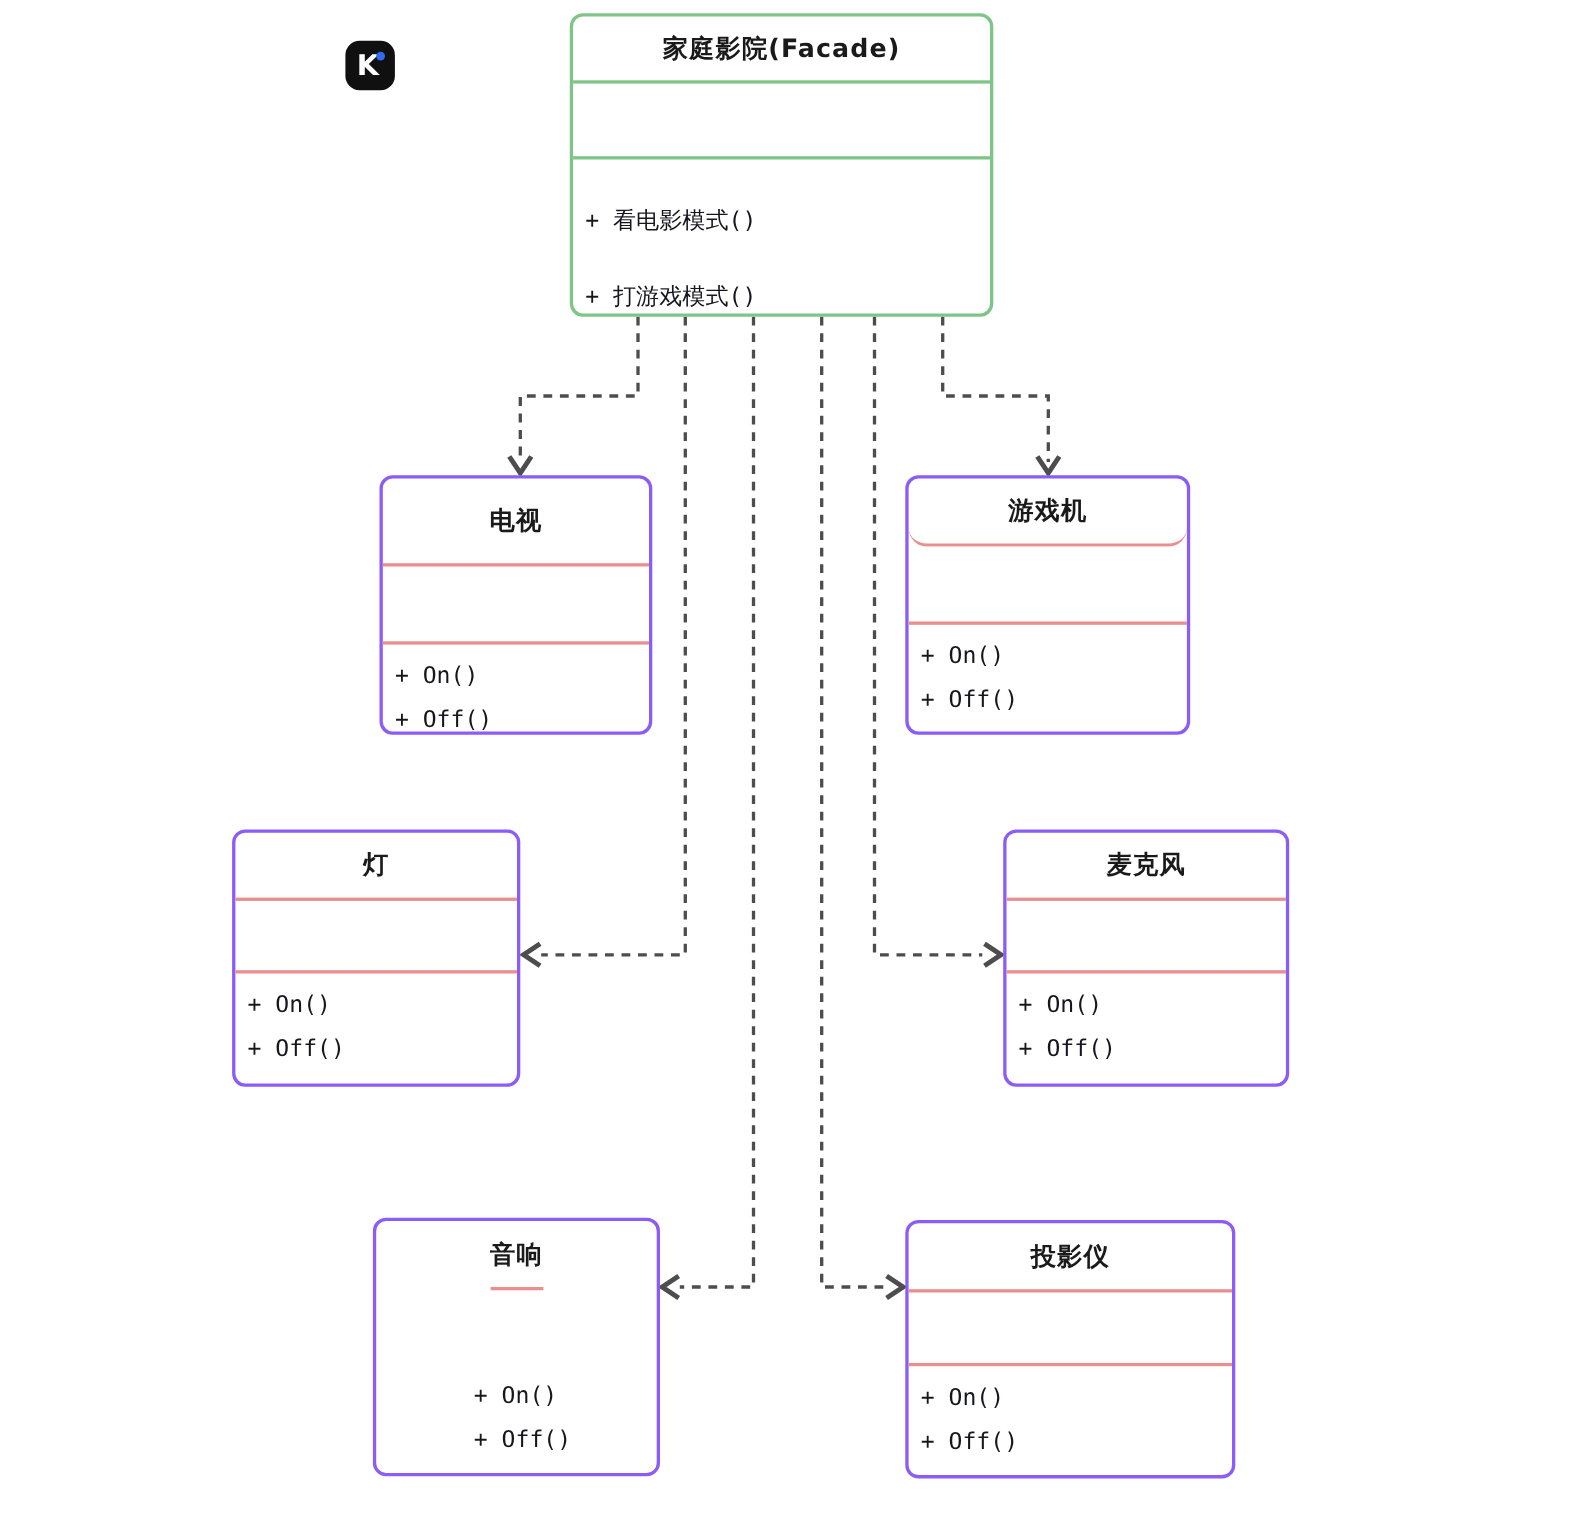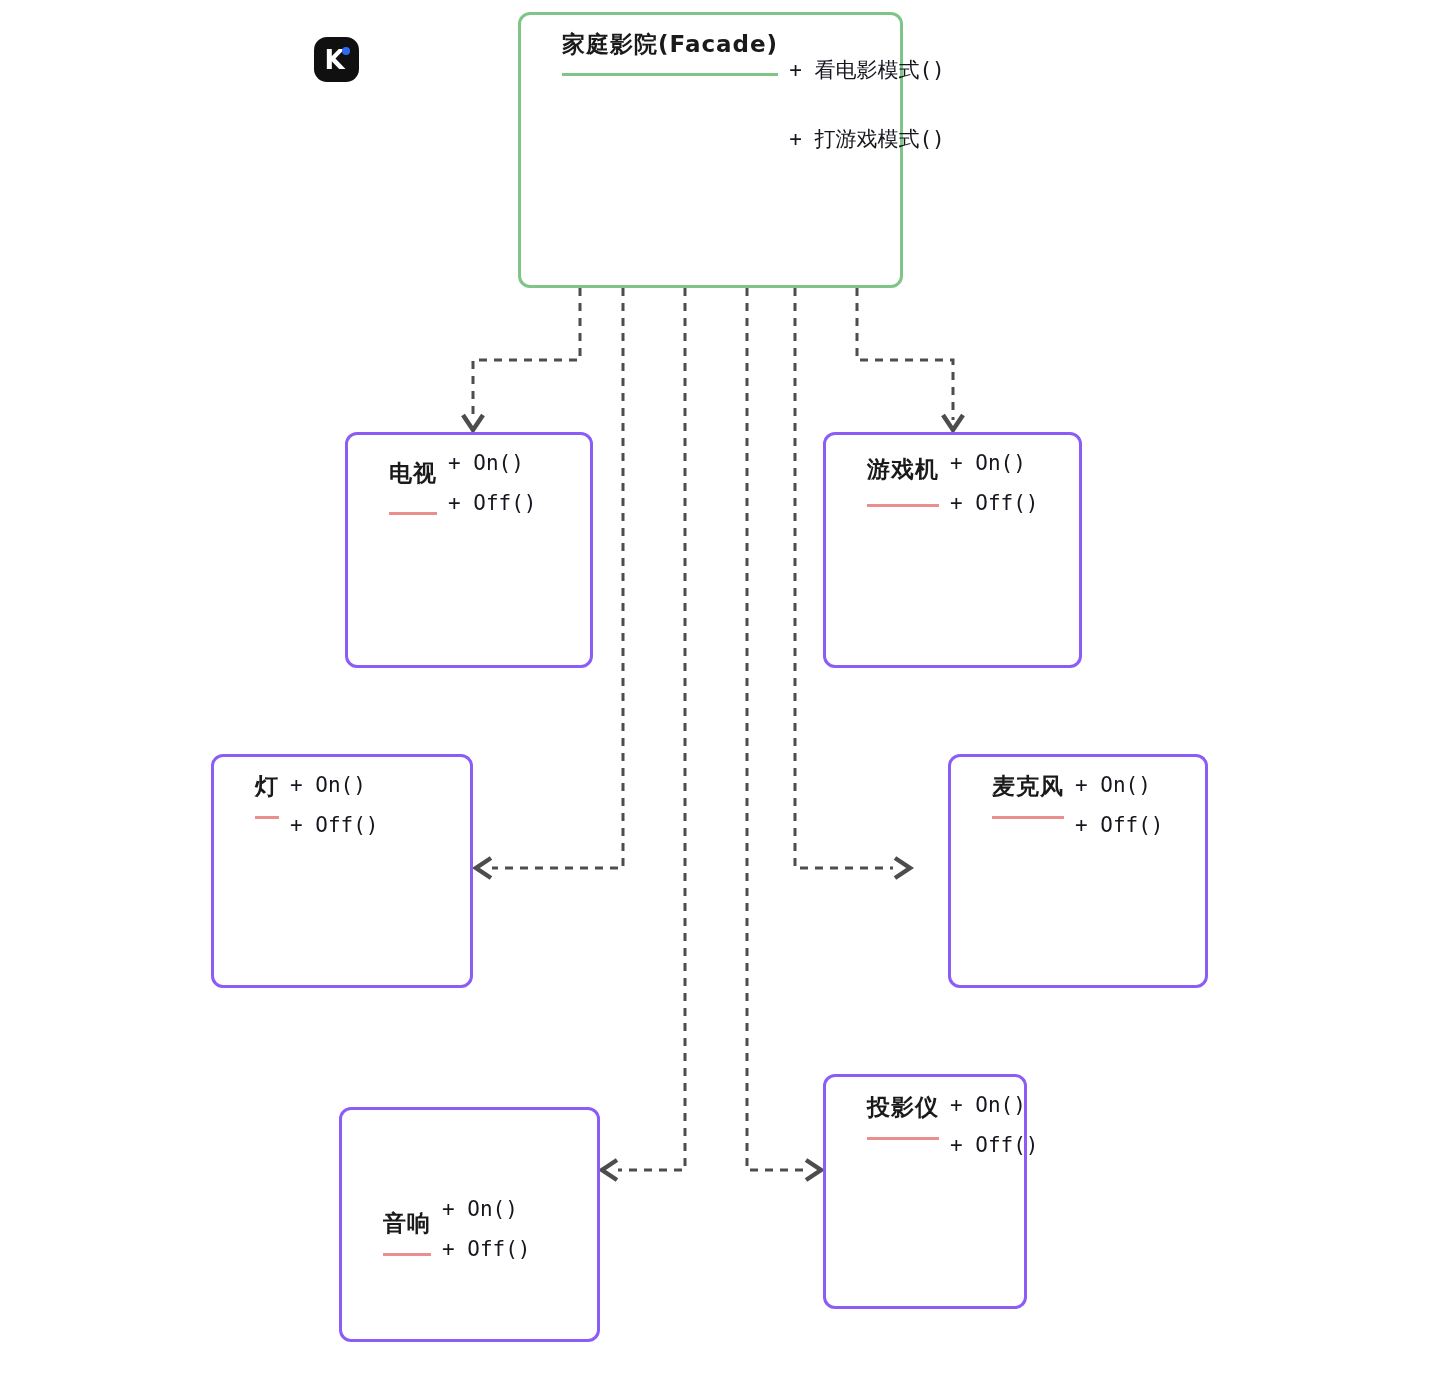--- a/index.html
+++ b/index.html
@@ -24,22 +24,21 @@
   }
   
   .uml-box {
     position: absolute;
     box-sizing: border-box;
     background: #ffffff;
     border: 3px solid #8b5cf6;
     border-radius: 12px;
     z-index: 2;
     display: flex;
-    flex-direction: row;
-    padding-left: 41px;
+    flex-direction: column;
   }
   .uml-box.facade { border-color: #7fc588; }
   .uml-title {
     box-sizing: border-box;
     flex: 0 0 auto;
     display: flex;
     align-items: center;
     justify-content: center;
     border-bottom: 3px solid #e9908e;
     font-weight: bold;
@@ -72,36 +71,36 @@
   
   #box-facade    { left: 518px; top: 12px;   width: 385px; height: 276px; }
   #box-facade    .uml-title { height: 61px; }
   #box-facade    .uml-attrs { height: 69px; }
 
   #box-tv        { left: 345px; top: 432px;  width: 248px; height: 236px; }
   #box-tv        .uml-title { height: 80px; }
   #box-tv        .uml-attrs { height: 71px; }
 
   #box-console   { left: 823px; top: 432px;  width: 259px; height: 236px; }
-  #box-console   .uml-title { height: 72px; }
+  #box-console   .uml-title { height: 62px; border-radius: 17px; }
   #box-console   .uml-attrs { height: 71px; }
 
   #box-light     { left: 211px; top: 754px;  width: 262px; height: 234px; }
   #box-light     .uml-title { height: 62px; }
   #box-light     .uml-attrs { height: 66px; }
 
-  #box-mic       { left: 912px; top: 754px;  width: 260px; height: 234px; margin-left: 36px; }
+  #box-mic       { left: 912px; top: 754px;  width: 260px; height: 234px; }
   #box-mic       .uml-title { height: 62px; }
   #box-mic       .uml-attrs { height: 66px; }
 
   #box-speaker   { left: 339px; top: 1107px; width: 261px; height: 235px; align-items: center; }
   #box-speaker   .uml-title { height: 63px; }
   #box-speaker   .uml-attrs { height: 67px; }
 
-  #box-projector { left: 823px; top: 1074px; width: 204px; height: 235px; }
+  #box-projector { left: 823px; top: 1109px; width: 300px; height: 235px; }
   #box-projector .uml-title { height: 63px; }
   #box-projector .uml-attrs { height: 67px; }
 
   
   .logo {
     position: absolute;
     left: 314px; top: 37px;
     width: 45px; height: 45px;
     background: #101010;
     border-radius: 13px;

